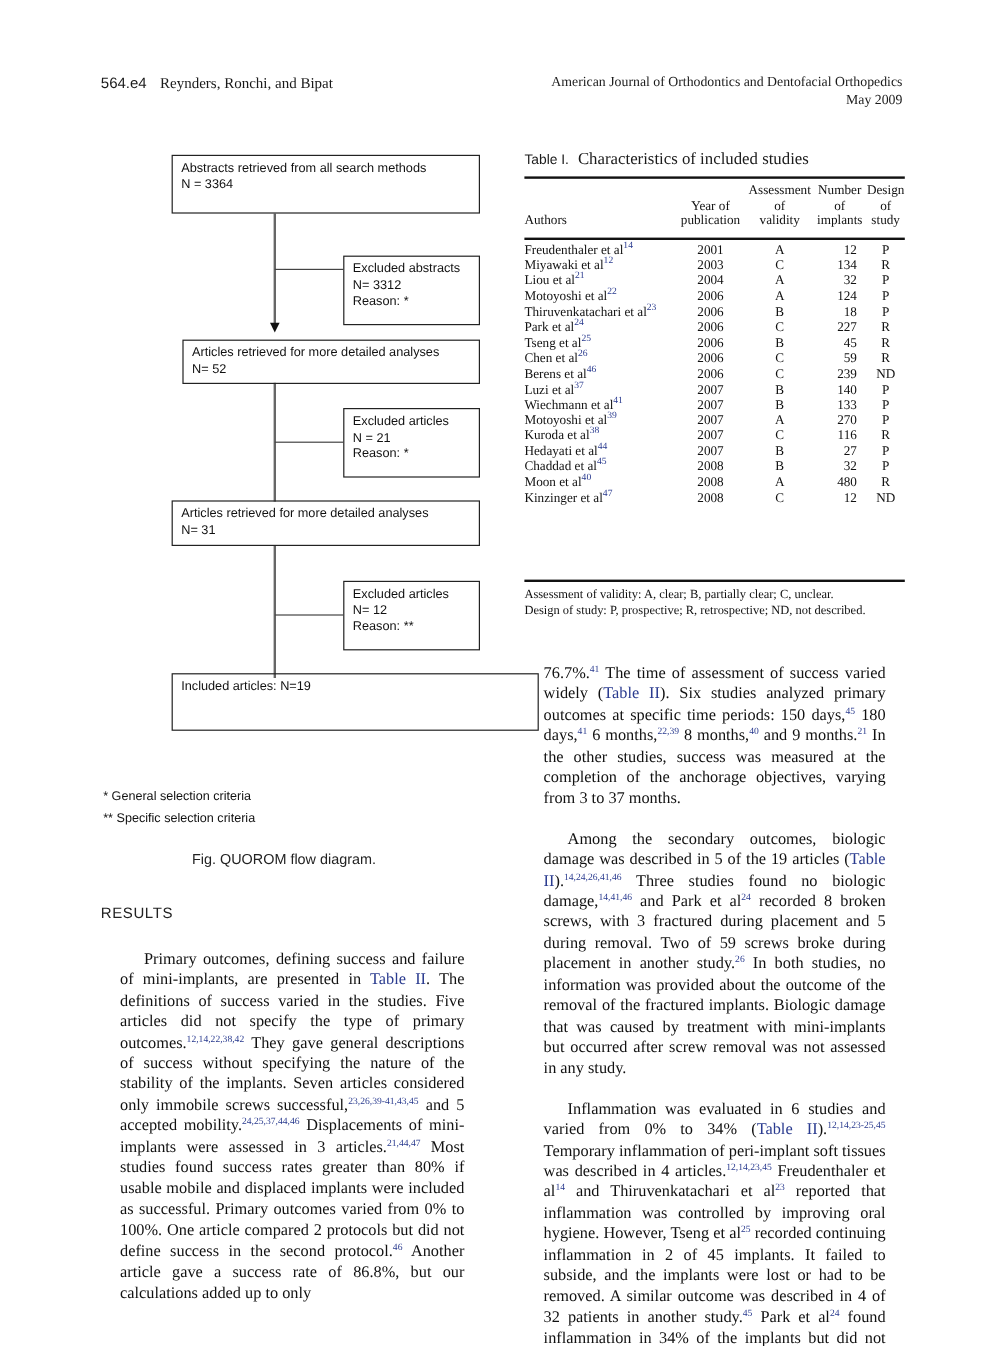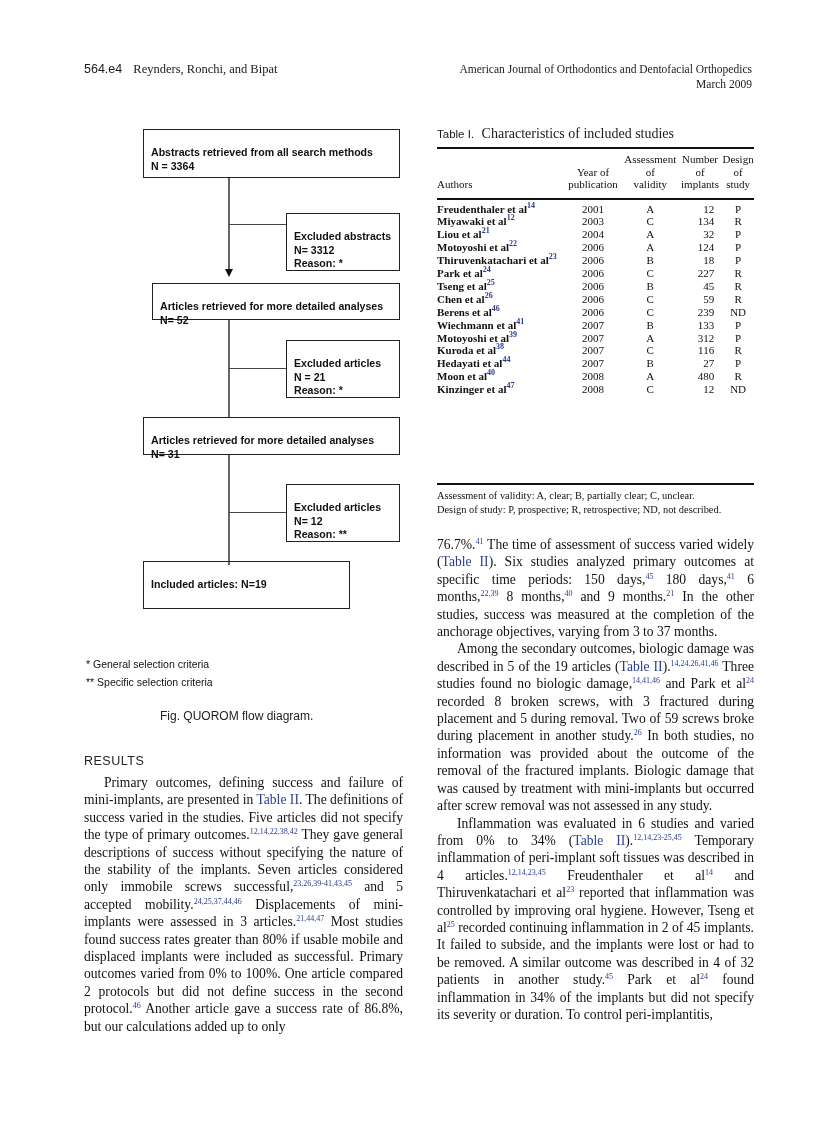--- a/index.html
+++ b/index.html
@@ -7,58 +7,58 @@
   .serif { font-family:"Liberation Serif", "DejaVu Serif", serif; }
   .ref { color:#2a3b8f; }
   sup { font-size:8px; line-height:0; vertical-align:5px; }
 
   
   .hdr-left { position:absolute; left:84px; top:62px; font-size:12.5px; }
   .hdr-left .pg { font-family:"Liberation Sans", sans-serif; margin-right:8px; }
   .hdr-right { position:absolute; right:86px; top:62px; text-align:right; font-size:11.5px; line-height:15px; }
 
   
-  .fbox { position:absolute; border:1px solid #222; box-sizing:border-box; font-family:"Liberation Sans", sans-serif; font-size:10.6px; line-height:13.5px; padding:16px 7px; color:#111;font-weight:bold; }
+  .fbox { position:absolute; border:1px solid #222; box-sizing:border-box; font-family:"Liberation Sans", sans-serif; font-size:10.6px; line-height:13.5px; padding:4px 7px; color:#111; }
   .vline { position:absolute; width:2px; background:#666; }
   .hline { position:absolute; height:1px; background:#444; }
   .arrow { position:absolute; width:0; height:0; border-left:4px solid transparent; border-right:4px solid transparent; border-top:8px solid #111; }
   .footnote { position:absolute; font-family:"Liberation Sans", sans-serif; font-size:10.5px; color:#111; }
   .figcap { position:absolute; left:160px; top:709px; font-family:"Liberation Sans", sans-serif; font-size:12px; color:#222; }
 
   
   .col { position:absolute; font-family:"Liberation Serif", serif; font-size:13.6px; line-height:17.4px; text-align:justify; color:#111; }
-  .col p { margin:0; }
+  .col p { margin:16px; }
   .col p.ind { text-indent:20px; }
   .results-h { position:absolute; left:84px; top:754px; font-family:"Liberation Sans", sans-serif; font-size:12.5px; letter-spacing:0.5px; color:#222; }
 
   
   .tbl-title { position:absolute; left:437px; top:126px; font-size:14px; }
   .tbl-title .lab { font-family:"Liberation Sans", sans-serif; font-size:11.5px; margin-right:4px; }
   .tbl-title .txt { font-family:"Liberation Serif", serif; }
   .rule-thick { position:absolute; left:437px; width:317px; height:2px; background:#111; }
   table.t1 { position:absolute; left:437px; top:153px; width:317px; border-collapse:collapse; font-family:"Liberation Serif", serif; font-size:11px; color:#111; }
   table.t1 th { font-weight:normal; vertical-align:bottom; line-height:12.5px; padding:0 0 4px 0; }
   table.t1 td { line-height:12.9px; padding:0; white-space:nowrap; }
-  .c-auth { text-align:left; width:128px;font-weight:bold; }
+  .c-auth { text-align:left; width:128px; }
   .c-year { text-align:center; width:62px; }
   .c-val { text-align:center; width:56px; }
   .c-num { text-align:right; width:38px; padding-right:8px !important; }
   .c-des { text-align:center; width:32px; }
   .tbl-notes { position:absolute; left:437px; top:489px; font-family:"Liberation Serif", serif; font-size:10.4px; line-height:13.5px; color:#111; }
 </style>
 </head>
 <body>
 
 <div class="hdr-left serif">
   <span class="pg">564.e4</span>
   <span>Reynders, Ronchi, and Bipat</span>
 </div>
 <div class="hdr-right serif">
   <div>American Journal of Orthodontics and Dentofacial Orthopedics</div>
-  <div>March 2009</div>
+  <div>May 2009</div>
 </div>
 
 <div>
 
   <div class="vline" style="left:228px; top:178px; height:92px;"></div>
   <div class="arrow" style="left:225px; top:269px;"></div>
   <div class="vline" style="left:228px; top:319px; height:99px;"></div>
   <div class="vline" style="left:228px; top:455px; height:110px;"></div>
 
   <div class="hline" style="left:229px; top:224px; width:57px;"></div>
@@ -85,21 +85,21 @@
   </div>
   <div class="fbox" style="left:143px; top:417px; width:257px; height:38px;">
     <div>Articles retrieved for more detailed analyses</div>
     <div>N=  31</div>
   </div>
   <div class="fbox" style="left:286px; top:484px; width:114px; height:58px;">
     <div>Excluded articles</div>
     <div>N= 12</div>
     <div>Reason: **</div>
   </div>
-  <div class="fbox" style="left:143px; top:561px; width:207px; height:48px;">
+  <div class="fbox" style="left:143px; top:561px; width:306px; height:48px;">
     <div>Included articles:  N=19</div>
   </div>
 
   <div class="footnote" style="left:86px; top:658px;">*   General selection criteria</div>
   <div class="footnote" style="left:86px; top:676px;">** Specific selection criteria</div>
   <div class="figcap">Fig.  QUOROM flow diagram.</div>
 </div>
 
 <div class="tbl-title">
   <span class="lab">Table I.</span>
@@ -199,45 +199,59 @@
         <td class="c-des">R</td>
       </tr>
     <tr>
         <td class="c-auth"><span>Berens et al</span><sup class="ref">46</sup></td>
         <td class="c-year">2006</td>
         <td class="c-val">C</td>
         <td class="c-num">239</td>
         <td class="c-des">ND</td>
       </tr>
     <tr>
+        <td class="c-auth"><span>Luzi et al</span><sup class="ref">37</sup></td>
+        <td class="c-year">2007</td>
+        <td class="c-val">B</td>
+        <td class="c-num">140</td>
+        <td class="c-des">P</td>
+      </tr>
+    <tr>
         <td class="c-auth"><span>Wiechmann et al</span><sup class="ref">41</sup></td>
         <td class="c-year">2007</td>
         <td class="c-val">B</td>
         <td class="c-num">133</td>
         <td class="c-des">P</td>
       </tr>
     <tr>
         <td class="c-auth"><span>Motoyoshi et al</span><sup class="ref">39</sup></td>
         <td class="c-year">2007</td>
         <td class="c-val">A</td>
-        <td class="c-num">312</td>
+        <td class="c-num">270</td>
         <td class="c-des">P</td>
       </tr>
     <tr>
         <td class="c-auth"><span>Kuroda et al</span><sup class="ref">38</sup></td>
         <td class="c-year">2007</td>
         <td class="c-val">C</td>
         <td class="c-num">116</td>
         <td class="c-des">R</td>
       </tr>
     <tr>
         <td class="c-auth"><span>Hedayati et al</span><sup class="ref">44</sup></td>
         <td class="c-year">2007</td>
         <td class="c-val">B</td>
         <td class="c-num">27</td>
+        <td class="c-des">P</td>
+      </tr>
+    <tr>
+        <td class="c-auth"><span>Chaddad et al</span><sup class="ref">45</sup></td>
+        <td class="c-year">2008</td>
+        <td class="c-val">B</td>
+        <td class="c-num">32</td>
         <td class="c-des">P</td>
       </tr>
     <tr>
         <td class="c-auth"><span>Moon et al</span><sup class="ref">40</sup></td>
         <td class="c-year">2008</td>
         <td class="c-val">A</td>
         <td class="c-num">480</td>
         <td class="c-des">R</td>
       </tr>
     <tr>

